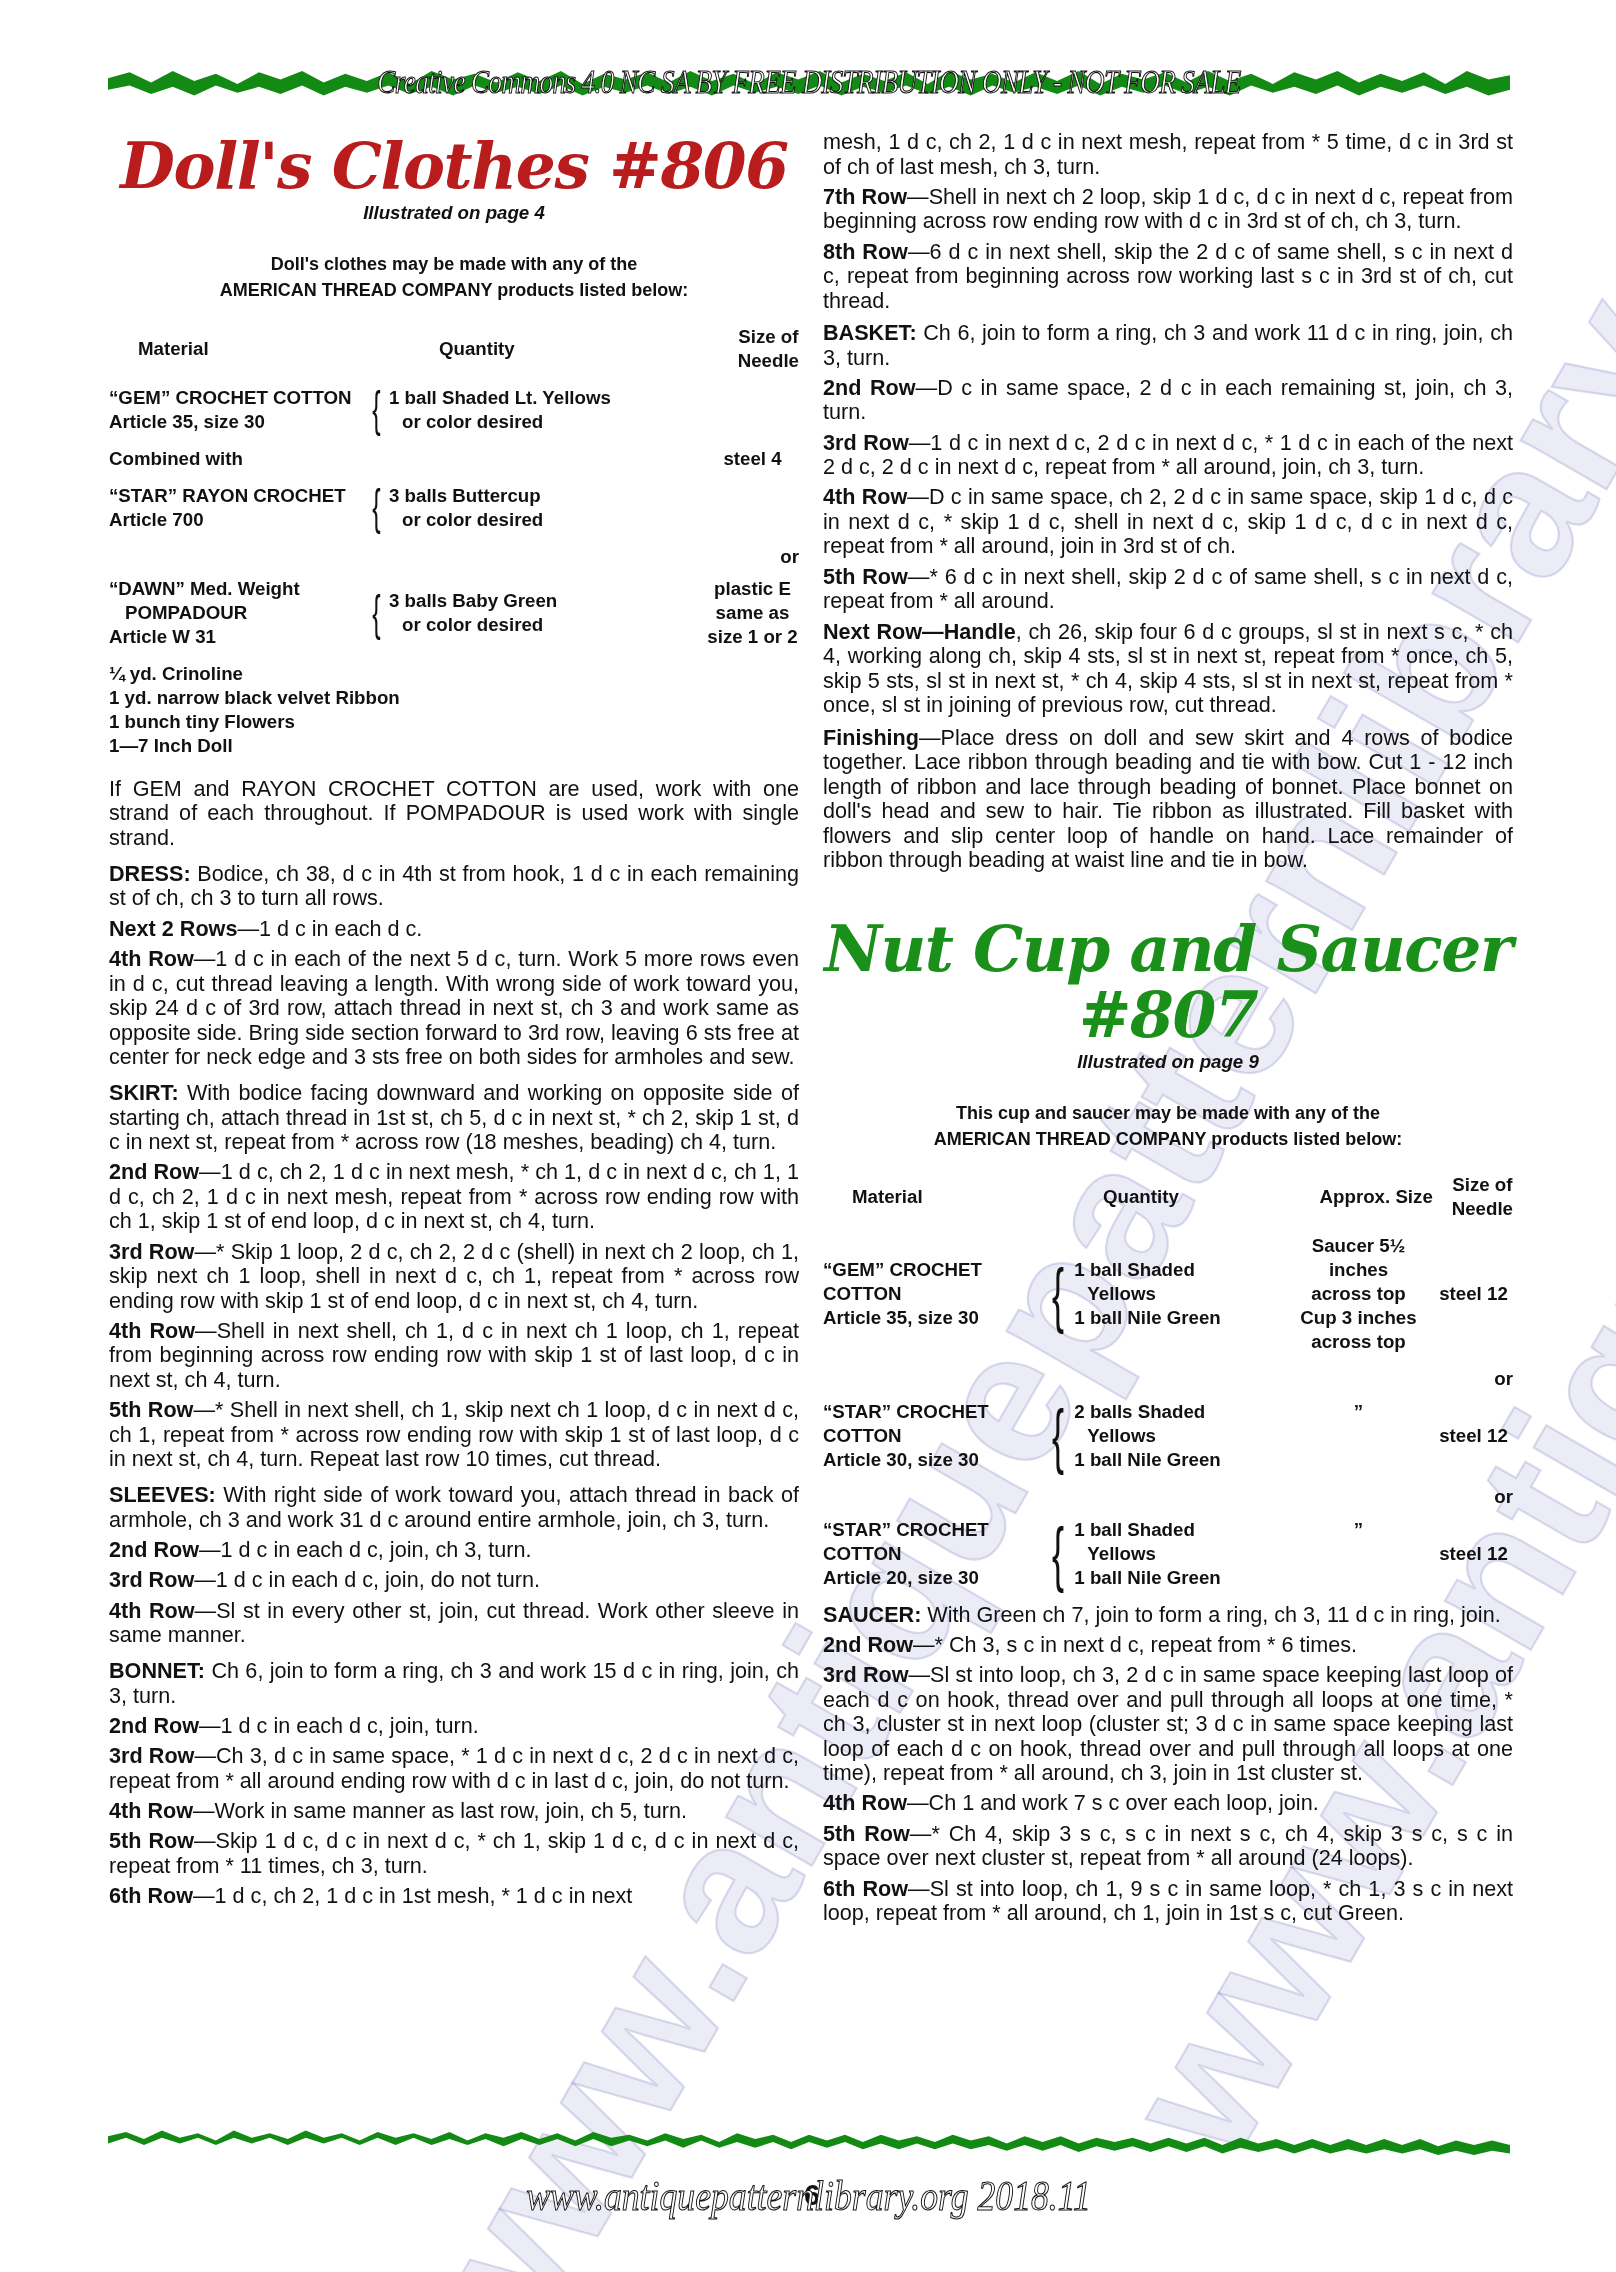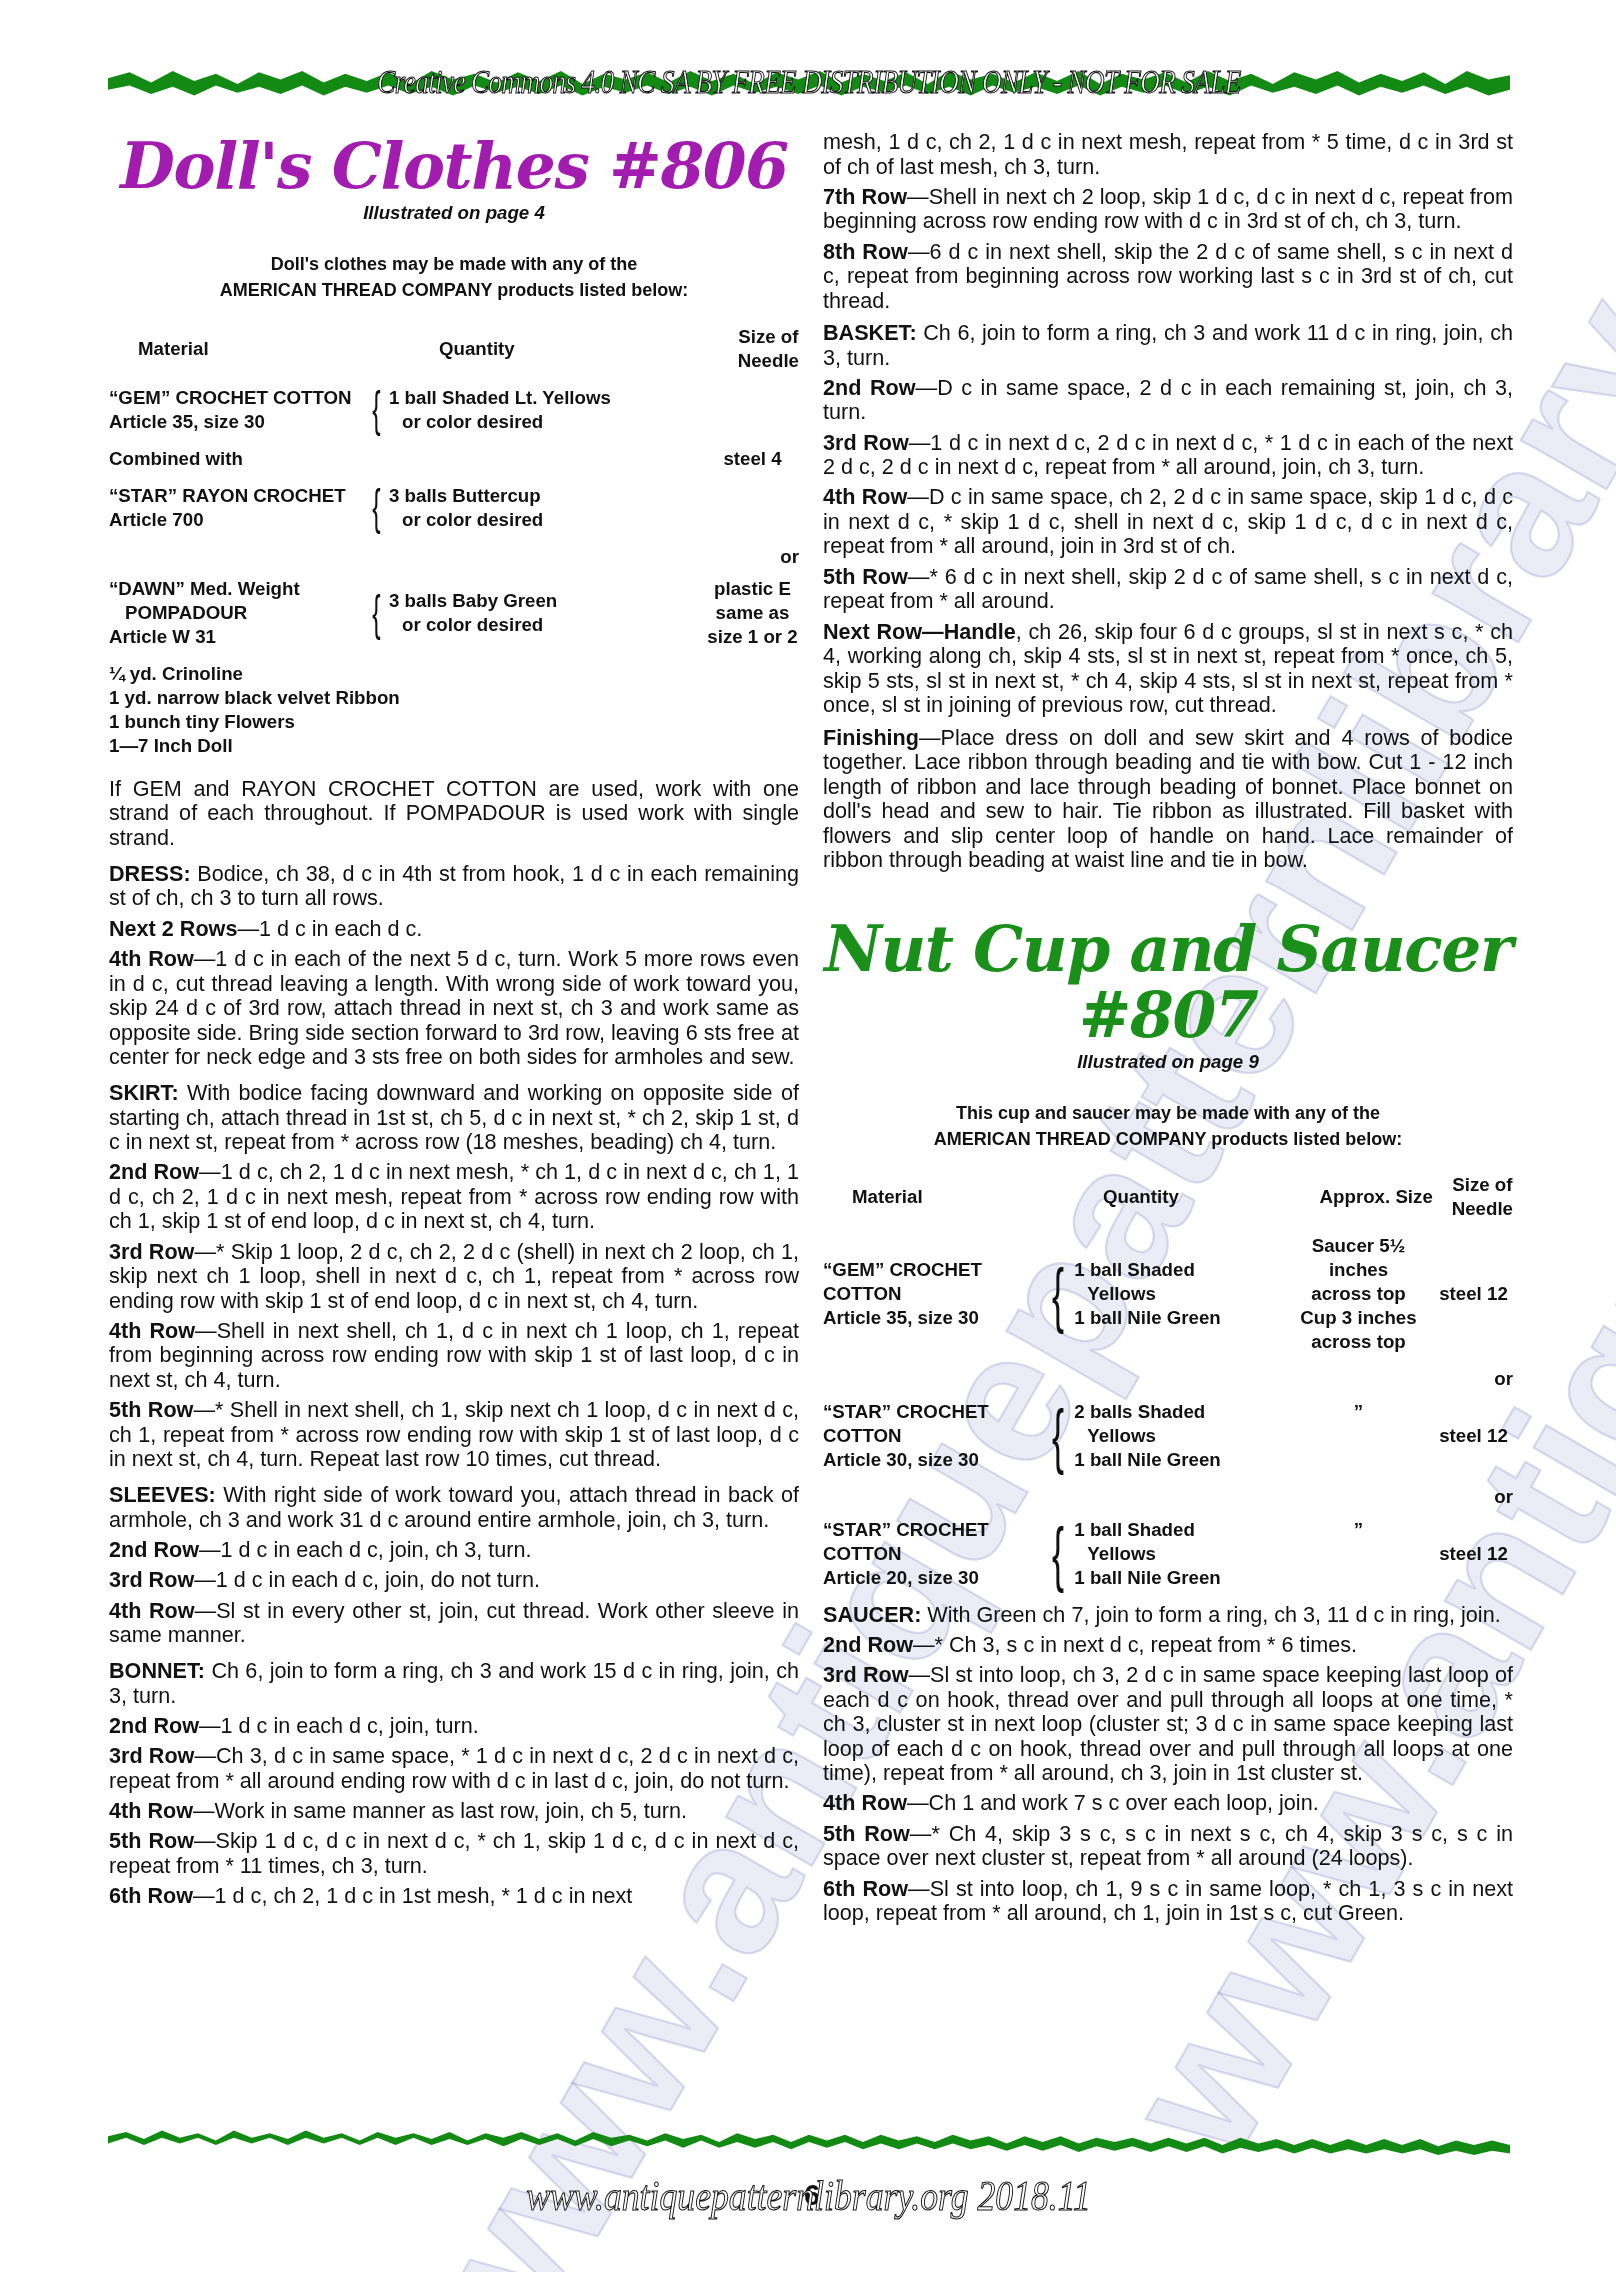--- a/index.html
+++ b/index.html
@@ -47,21 +47,21 @@
 <div class="watermark" style="left:503px; top:863px;">www.antiquepatternlibrary.org</div>
 
 <div class="banner banner-top">
   <svg viewBox="0 0 1950 40" preserveAspectRatio="none">
     <path d="M0,14 L30,6 L60,20 L90,4 L120,18 L150,8 L180,22 L210,6 L240,16 L270,4 L300,20 L330,8 L360,18 L390,6 L420,22 L450,4 L480,16 L510,8 L540,20 L570,6 L600,18 L630,4 L660,22 L690,8 L720,16 L750,6 L780,20 L810,4 L840,18 L870,8 L900,22 L930,6 L960,16 L990,4 L1020,20 L1050,8 L1080,18 L1110,6 L1140,22 L1170,4 L1200,16 L1230,8 L1260,20 L1290,6 L1320,18 L1350,4 L1380,22 L1410,8 L1440,16 L1470,6 L1500,20 L1530,4 L1560,18 L1590,8 L1620,22 L1650,6 L1680,16 L1710,4 L1740,20 L1770,8 L1800,18 L1830,6 L1860,22 L1890,4 L1920,16 L1950,10 L1950,30 L1920,38 L1890,26 L1860,36 L1830,24 L1800,34 L1770,26 L1740,38 L1710,24 L1680,36 L1650,26 L1620,34 L1590,24 L1560,38 L1530,26 L1500,36 L1470,24 L1440,34 L1410,26 L1380,38 L1350,24 L1320,36 L1290,26 L1260,34 L1230,24 L1200,38 L1170,26 L1140,36 L1110,24 L1080,34 L1050,26 L1020,38 L990,24 L960,36 L930,26 L900,34 L870,24 L840,38 L810,26 L780,36 L750,24 L720,34 L690,26 L660,38 L630,24 L600,36 L570,26 L540,34 L510,24 L480,38 L450,26 L420,36 L390,24 L360,34 L330,26 L300,38 L270,24 L240,36 L210,26 L180,34 L150,24 L120,38 L90,26 L60,36 L30,24 L0,30 Z" fill="#138a13"></path>
   </svg>
   <div class="banner-text">Creative Commons 4.0 NC SA BY FREE DISTRIBUTION ONLY - NOT FOR SALE</div>
 </div>
 
 <div class="col col-left">
-  <h1 class="title" style="color: #a21caf;">Doll's Clothes #806</h1>
+  <h1 class="title" style="color: #b91c1c;">Doll's Clothes #806</h1>
   <div class="subtitle">Illustrated on page 4</div>
   <div class="intro">
     <div>Doll's clothes may be made with any of the</div>
     <div>AMERICAN THREAD COMPANY products listed below:</div>
   </div>
 
   <div class="mat-table">
     <div class="mrow hdr">
       <div class="c1">Material</div>
       <div class="c2" style="padding-left:72px">Quantity</div>

